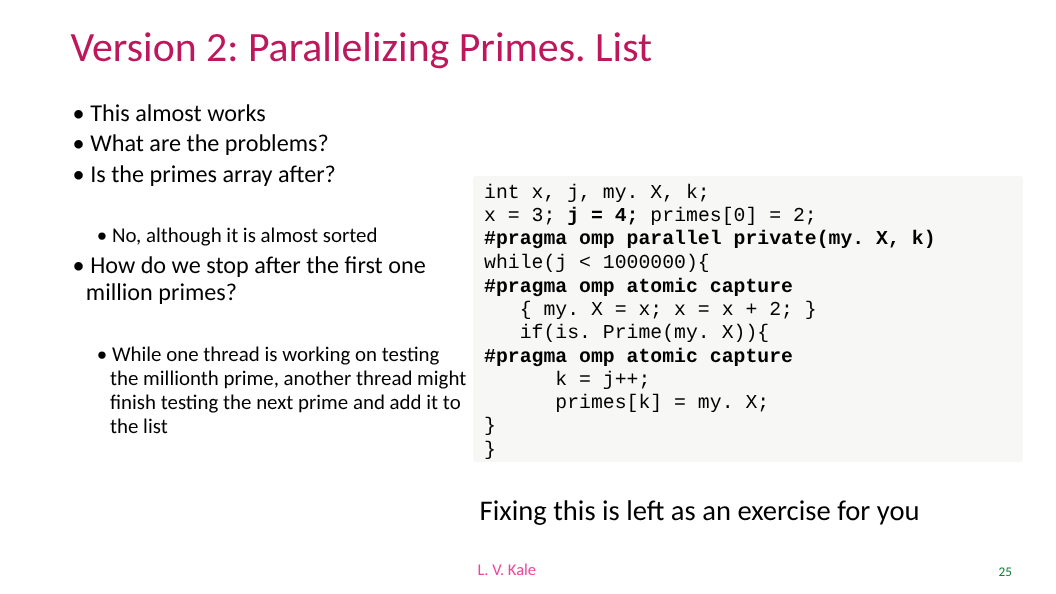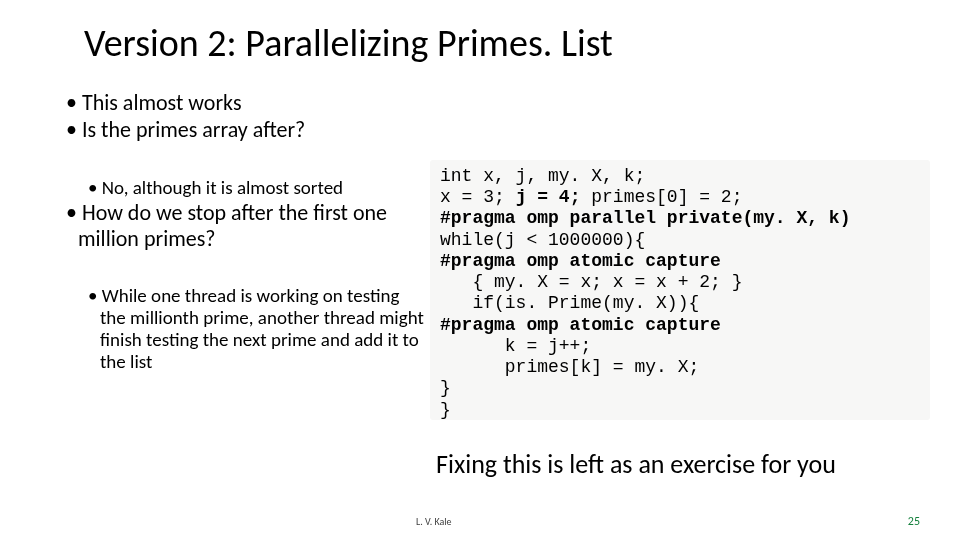--- a/index.html
+++ b/index.html
@@ -17,23 +17,22 @@
     width: 960px;
     height: 540px;
     box-sizing: border-box;
   }
   .title {
     position: absolute;
     left: 64px;
     top: 20px;
     font-size: 38px;
     font-weight: 400;
-    color: #000000;
+    color: #be185d;
     font-family: "Calibri Light", Calibri, Arial, sans-serif;
-    margin-left: 20px;
   }
   .body {
     position: absolute;
     left: 64px;
     top: 90px;
     width: 360px;
     font-size: 22px;
     line-height: 1.15;
   }
   .body ul {
@@ -88,43 +87,44 @@
   .exercise {
     position: absolute;
     left: 436px;
     top: 432px;
     font-size: 26px;
     font-family: Calibri, Arial, sans-serif;
     margin-top: 16px;
   }
   .footer-author {
     position: absolute;
-    left: 416px;
+    left: 434px;
     bottom: 12px;
-    font-size: 10px;
-    color: #404040;
+    font-size: 15px;
+    color: #ec4899;
   }
   .footer-num {
     position: absolute;
     right: 40px;
     bottom: 12px;
     font-size: 12px;
     color: #15803d;
   }
 </style>
 </head>
 <body>
 
 <div class="slide">
 
   <div class="title">Version 2: Parallelizing Primes. List</div>
 
   <div class="body">
     <ul>
       <li class="l1">This almost works</li>
+      <li class="l1">What are the problems?</li>
       <li class="l1">Is the primes array after?</li>
       <li class="l2">No, although it is almost sorted</li>
       <li class="l1 q1">How do we stop after the first one million primes?</li>
       <li class="l2">While one thread is working on testing the millionth prime, another thread might finish testing the next prime and add it to the list</li>
     </ul>
   </div>
 
   <div class="codebox"><span>int x, j, my. X, k;</span>
 <span>x = 3; </span><span class="kw">j = 4;</span><span> primes[0] = 2;</span>
 <span class="kw">#pragma omp parallel private(my. X, k)</span>

